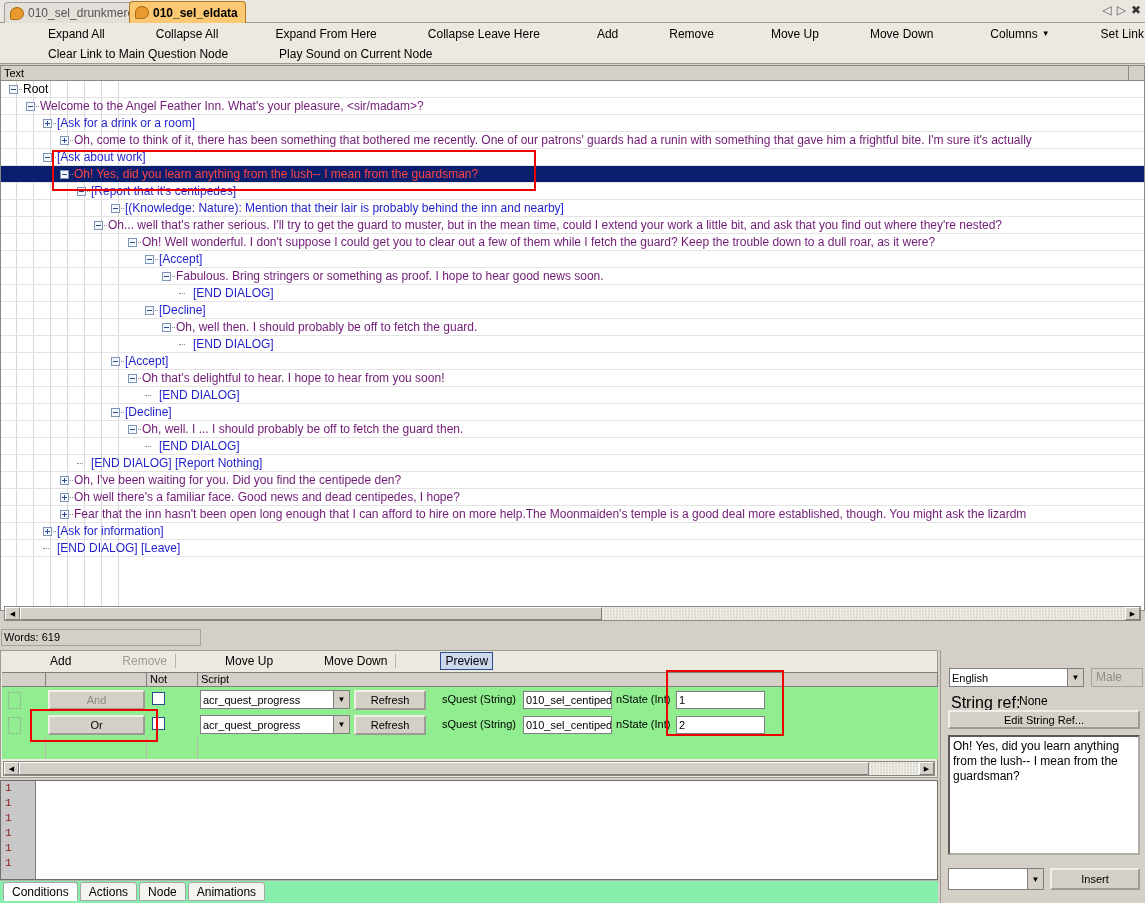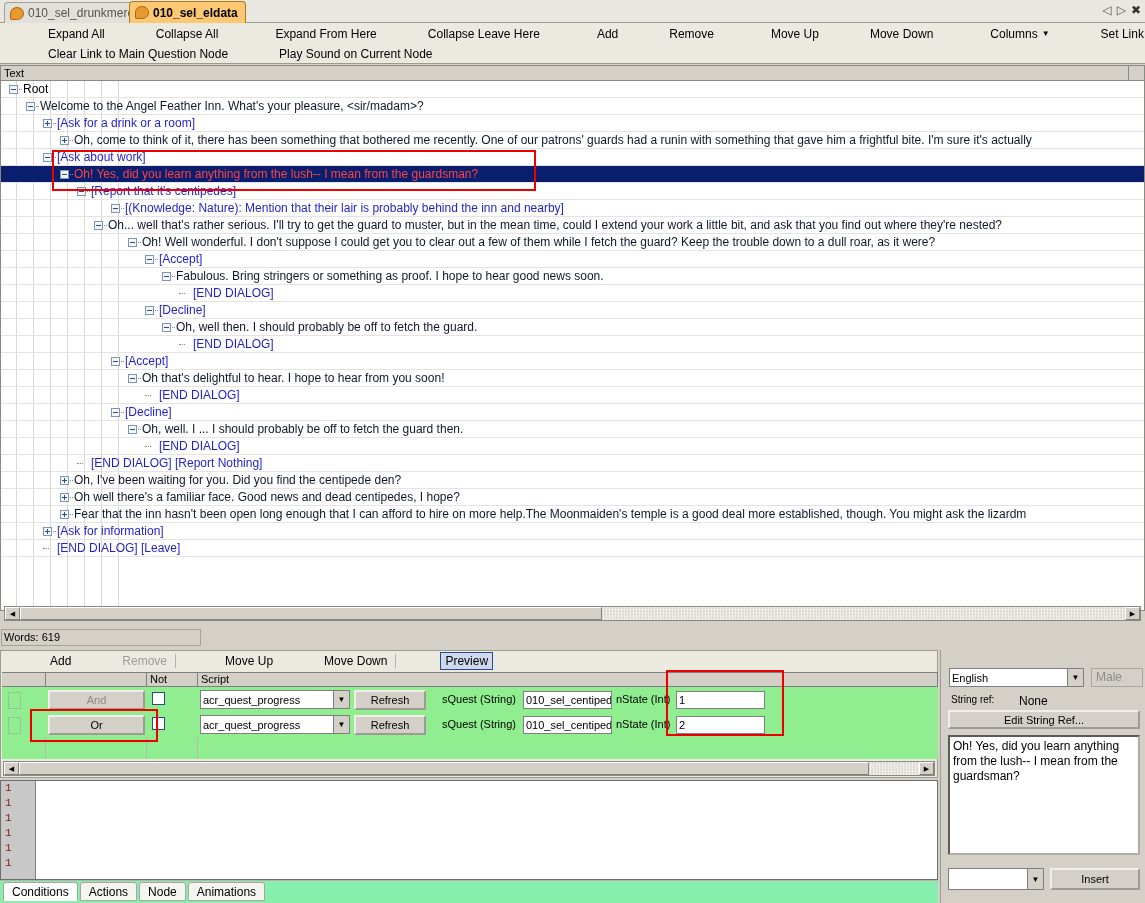--- a/index.html
+++ b/index.html
@@ -43,21 +43,21 @@
     background:#fff;border:1px solid #8a8a84;box-sizing:border-box;overflow:hidden;}
   .treehead{height:15px;background:#d4d0c8;border-bottom:1px solid #8a8a84;
     box-sizing:border-box;display:flex;}
   .treehead .col{border-right:1px solid #8a8a84;box-sizing:border-box;
     padding-left:3px;font-size:11px;line-height:14px;}
   .treebody{position:relative;height:529px;background:#fff;overflow:hidden;}
   .gridcol{position:absolute;top:0;bottom:0;width:1px;background:#d8d8d8;}
   .row{position:relative;height:17px;box-sizing:border-box;
     border-bottom:1px solid #e4e4e4;white-space:nowrap;}
   .row .lbl{position:absolute;top:0;line-height:17px;font-size:12px;}
-  .red{color:#0f172a;}
+  .red{color:#701a75;}
   .blue{color:#1f1fcc;}
   .black{color:#000;}
   .row.selected{background:#0a1e6e;}
   .row.selected .lbl{color:#ff4444;}
   
   .exp{position:absolute;top:4px;width:9px;height:9px;box-sizing:border-box;
     border:1px solid #7d96b8;background:#f4f8fd;}
   .exp:before{content:"";position:absolute;left:1px;top:3px;width:5px;height:1px;background:#2b4b8d;}
   .exp.plus:after{content:"";position:absolute;left:3px;top:1px;width:1px;height:5px;background:#2b4b8d;}
   .dotdash{position:absolute;top:8px;width:6px;border-top:1px dotted #8a8a8a;}
@@ -113,21 +113,21 @@
   .vdots{position:absolute;left:6px;top:5px;width:11px;height:15px;
     border:1px dotted #9a9a9a;}
 
   
   .rightpanel{position:absolute;left:940px;top:650px;width:205px;height:253px;
     background:#d4d0c8;border-left:1px solid #9d9a90;box-sizing:border-box;}
   .langsel{position:absolute;left:8px;top:18px;width:135px;height:19px;}
   .malebox{position:absolute;left:150px;top:18px;width:52px;height:19px;
     background:#d4d0c8;border:1px solid #a8a5a0;box-sizing:border-box;
     color:#8d8d89;font-size:12px;line-height:17px;padding-left:4px;}
-  .strref{position:absolute;left:10px;top:44px;font-size:10px;}
+  .strref{position:absolute;left:10px;top:44px;font-size:16px;}
   .strrefval{position:absolute;left:78px;top:44px;font-size:12px;}
   .editstr{position:absolute;left:7px;top:60px;width:192px;height:19px;}
   .bigtext{position:absolute;left:7px;top:85px;width:192px;height:120px;
     background:#fff;border:2px inset #b0ada6;box-sizing:border-box;
     font-size:12px;line-height:15px;padding:2px 3px;color:#000;}
   .insrow{position:absolute;left:7px;top:218px;width:192px;height:22px;display:flex;gap:6px;}
 
   
   .scriptpanel{position:absolute;left:0;top:780px;width:938px;height:100px;
     background:#fff;border:1px solid #6e6e68;box-sizing:border-box;display:flex;}

